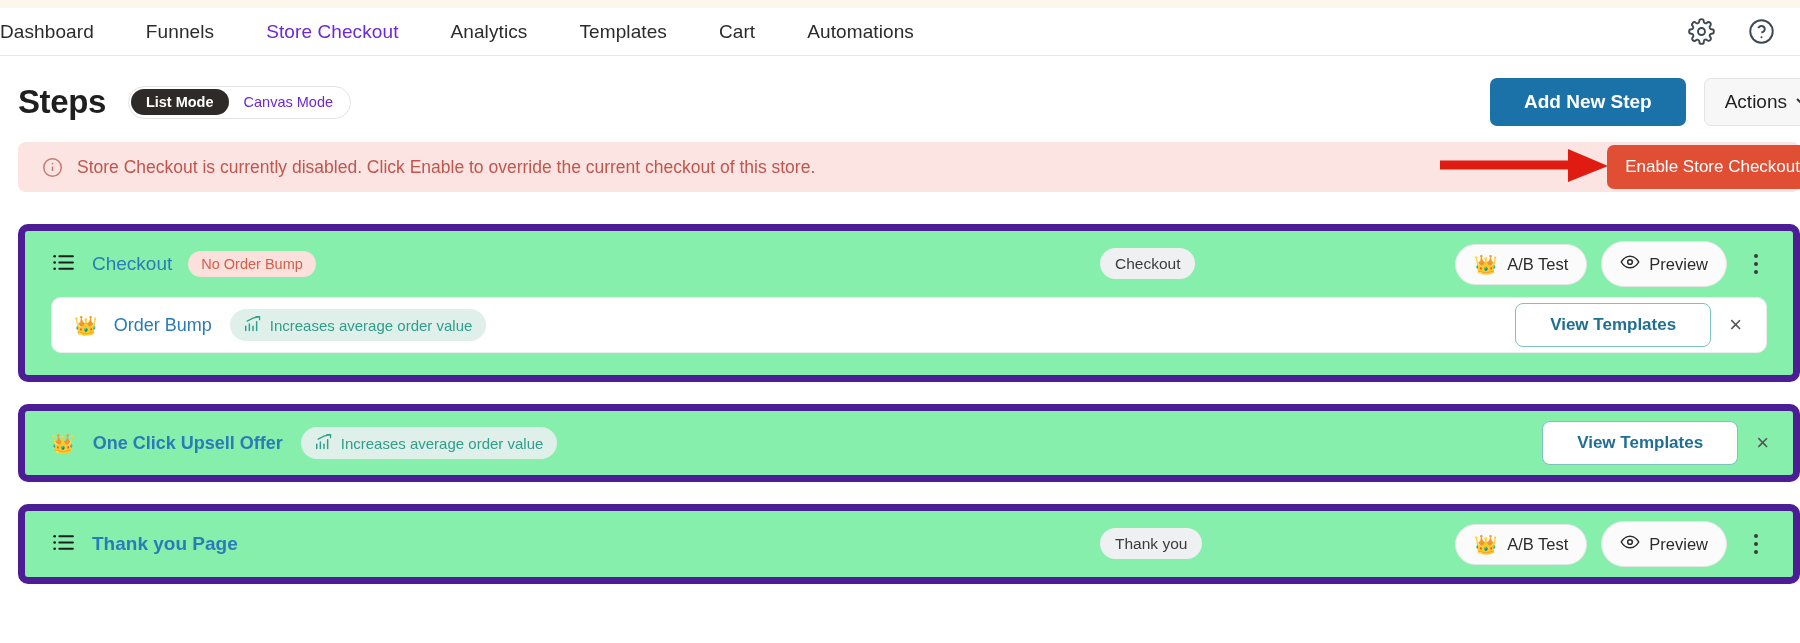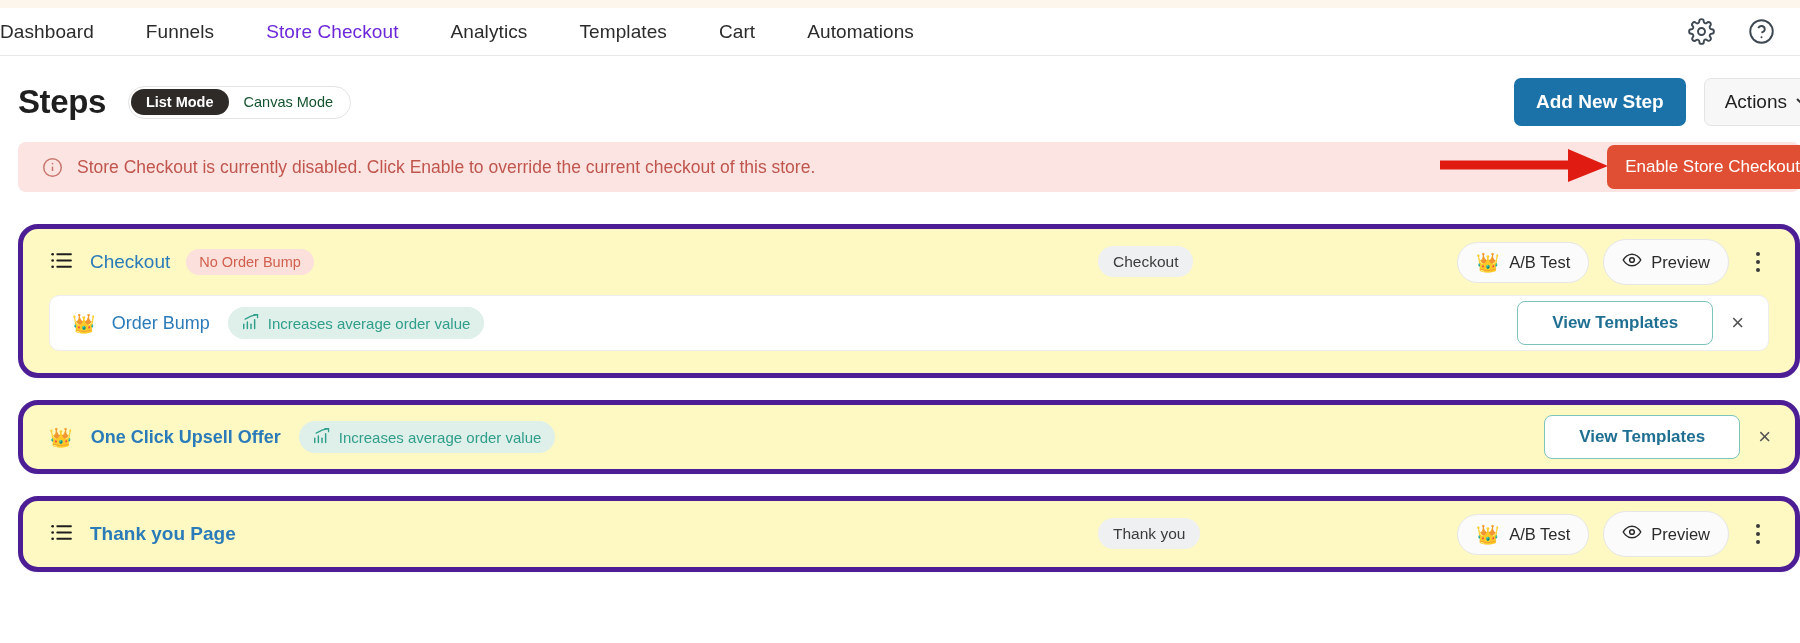--- a/index.html
+++ b/index.html
@@ -77,21 +77,21 @@
     border-radius: 999px;
     background: #ffffff;
     padding: 2px;
     height: 33px;
   }
   .mode-opt {
     font-size: 14.5px;
     padding: 6px 15px;
     border-radius: 999px;
     cursor: pointer;
-    color: #14532d;
+    color: #6d28d9;
     white-space: nowrap;
     line-height: 1;
   }
   .mode-opt.active {
     background: #2e2a27;
     color: #ffffff;
     font-weight: 700;
   }
   .header-actions {
     margin-left: auto;
@@ -99,21 +99,21 @@
     align-items: center;
     gap: 18px;
   }
   .btn-primary {
     background: #1b72a8;
     color: #fff;
     font-size: 19px;
     font-weight: 700;
     border: none;
     border-radius: 7px;
-    padding: 13px 22px;
+    padding: 13px 34px;
     cursor: pointer;
     white-space: nowrap;
     font-family: inherit;
   }
   .btn-ghost {
     background: #f7f7f7;
     color: #1f1f1f;
     font-size: 19px;
     border: 1px solid #e4e4e4;
     border-radius: 7px;
@@ -171,23 +171,23 @@
     position: absolute;
     right: 190px;
     top: 50%;
     transform: translateY(-50%);
     pointer-events: none;
   }
 
   
   .steps-wrap { padding: 24px 0 0 18px; }
   .step-card {
-    background: #fef9c3;
-    border: 5px solid #4c1d95;
-    border-radius: 20px;
+    background: #86efac;
+    border: 7px solid #4c1d95;
+    border-radius: 10px;
     margin-bottom: 22px;
     box-shadow: 0 1px 2px rgba(0,0,0,0.03);
     overflow: visible;
     position: relative;
   }
   .step-row {
     display: flex;
     align-items: center;
     height: 66px;
     padding: 0 24px 0 26px;

